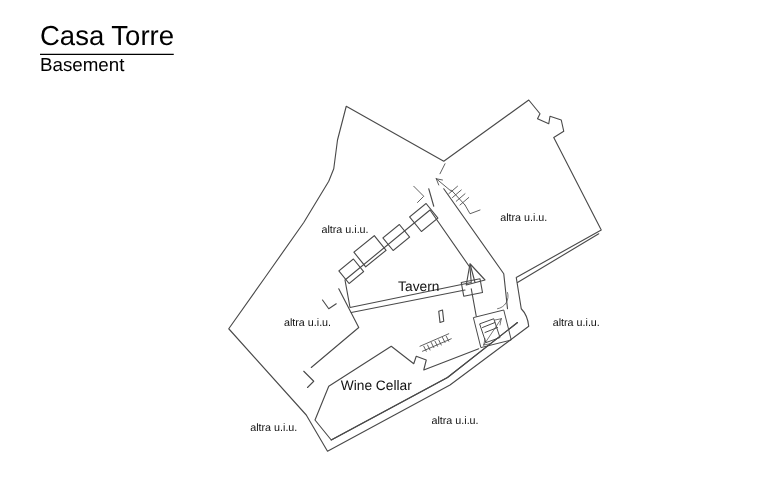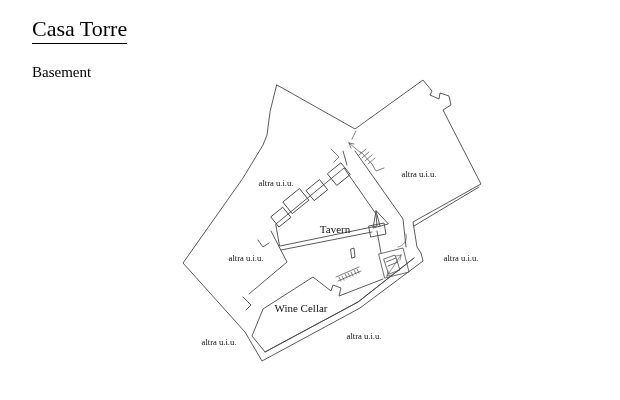--- a/index.html
+++ b/index.html
@@ -1,25 +1,25 @@
 <!DOCTYPE html>
 <html><head>
 <meta charset="utf-8">
 <style>
   html,body{margin:0;padding:0;background:#fff;}
   .page{
     position:relative;width:620px;height:400px;background:#ffffff;
-    font-family:Liberation Serif, serif;overflow:hidden;
+    font-family:Liberation Sans, sans-serif;overflow:hidden;
   }
   .header{position:absolute;left:32px;top:17px;}
   .title{
     font-size:22px;color:#000;display:inline-block;
     border-bottom:1.5px solid #000;padding-bottom:2px;line-height:1.1;
   }
-  .subtitle{font-size:15px;color:#000;margin-top:20px;}
+  .subtitle{font-size:15px;color:#000;margin-top:0;}
   svg.plan{position:absolute;left:0;top:0;width:620px;height:400px;}
   svg.plan text{fill:#111;}
   .unit-lbl{font-size:8.6px;}
   .room-lbl{font-size:11px;}
 </style>
 </head>
 <body>
 
 <div class="page">
 

